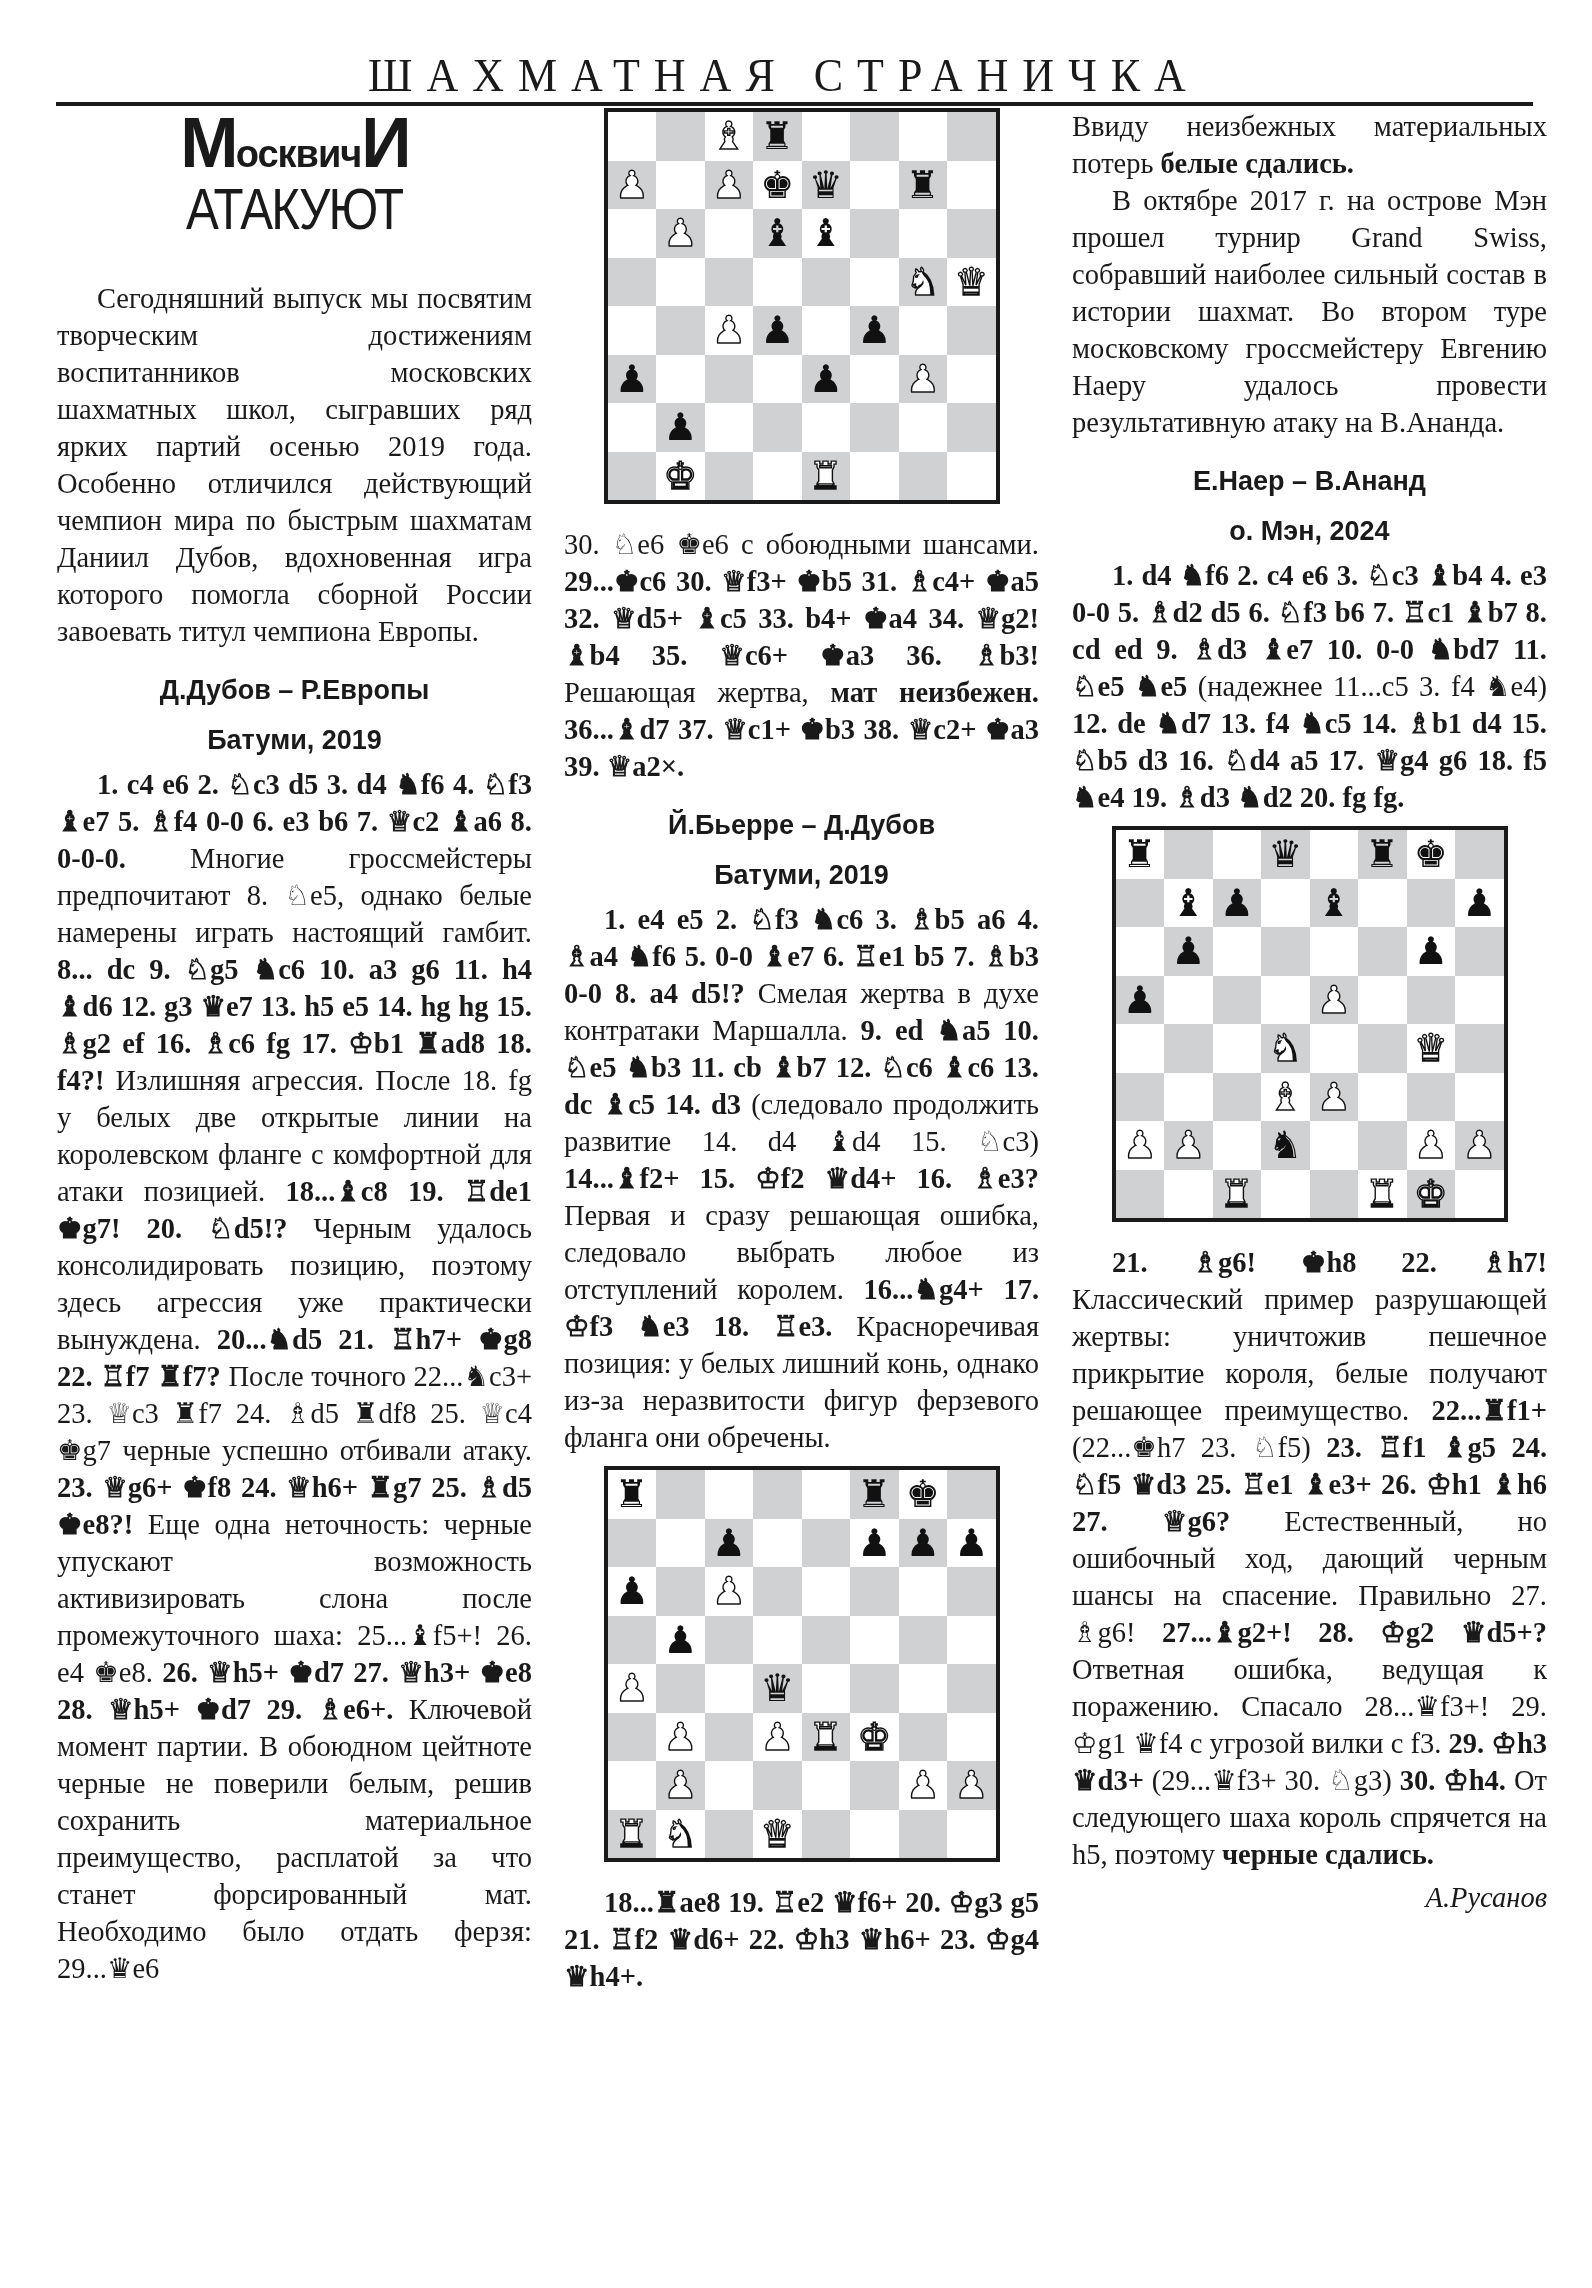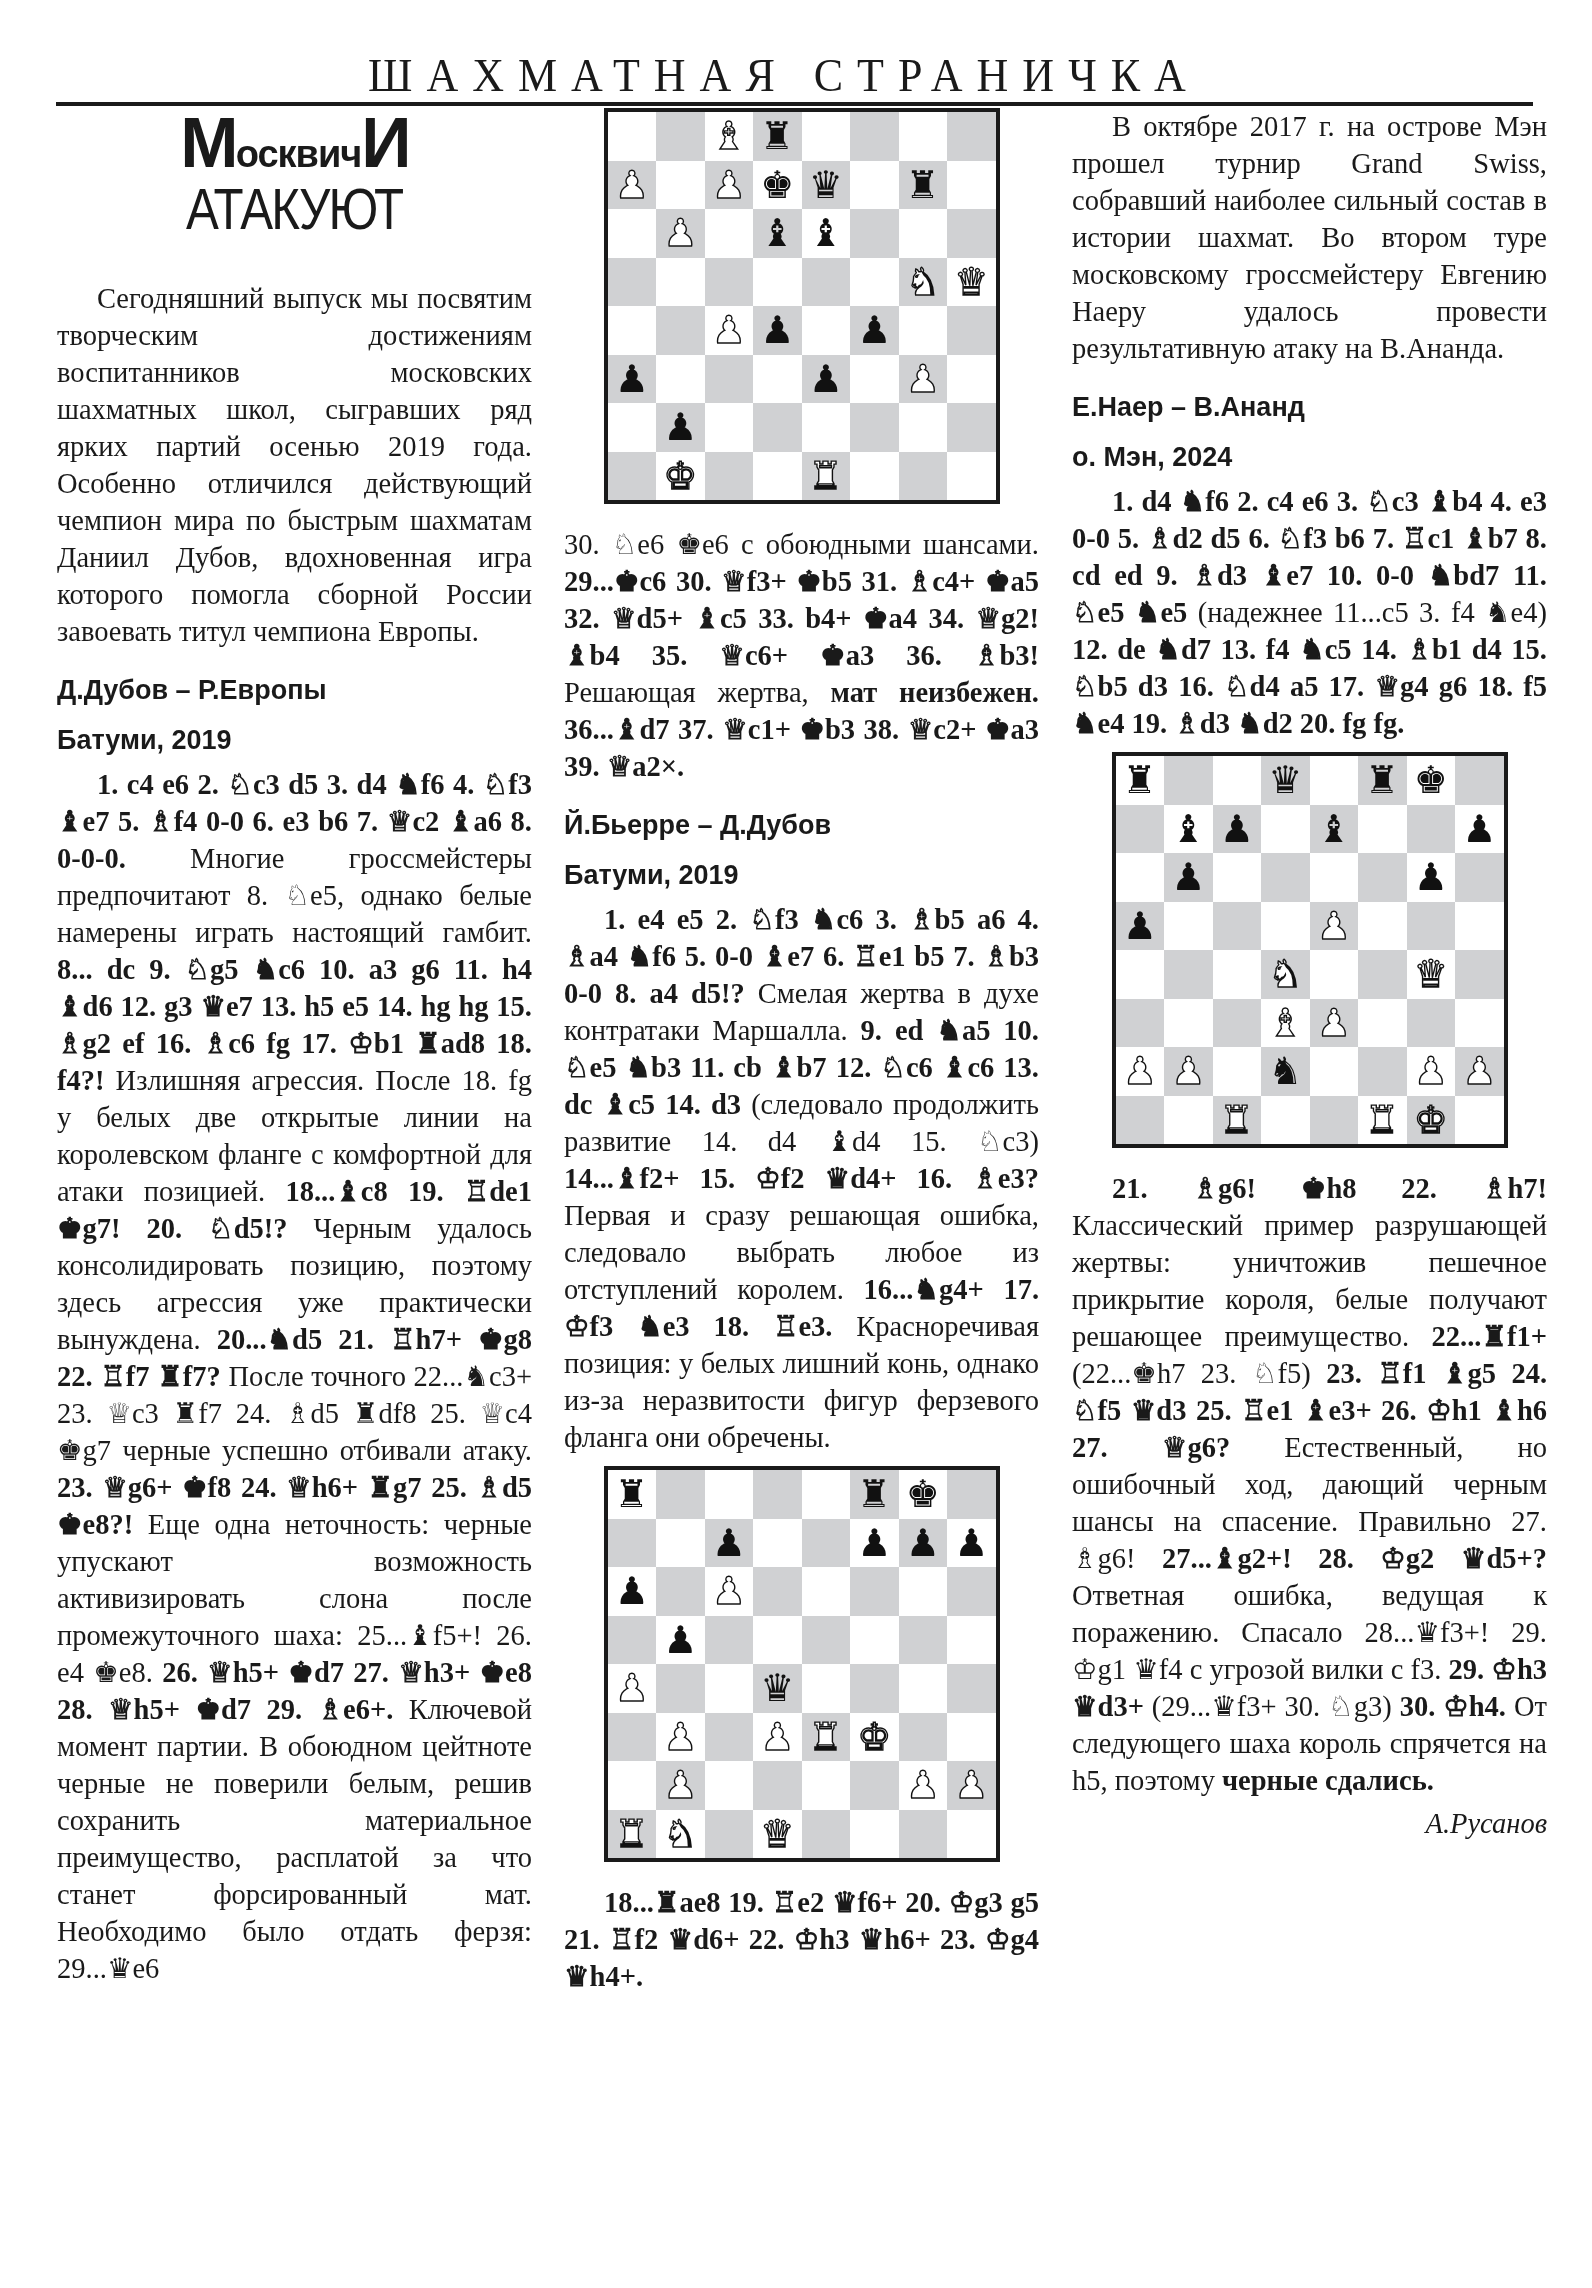--- a/index.html
+++ b/index.html
@@ -9,21 +9,21 @@
   .col { position:absolute; top:108px; width:475px; font-family:"Liberation Serif", serif; font-size:28.5px; line-height:37px; text-align:justify; }
   .col1 { left:57px; }
   .col2 { left:564px; }
   .col3 { left:1072px; }
   .title-block { text-align:center; margin-top:0; margin-bottom:42px; font-family:"Liberation Sans", sans-serif; line-height:1; }
   .title-line1 { font-weight:bold; font-size:70px; letter-spacing:-3px; }
   .title-line1 .small { font-size:38px; letter-spacing:-1px; }
   .title-line2 { font-size:58px; letter-spacing:-2px; transform:scaleX(0.85); display:inline-block; margin-top:2px; }
   p.para { margin:0; text-indent:40px; }
   p.noindent { text-indent:0; }
-  .game-head { font-family:"Liberation Sans", sans-serif; font-weight:bold; font-size:27px; text-align:left; margin:24px 0 18px 0; line-height:32px; }
+  .game-head { font-family:"Liberation Sans", sans-serif; font-weight:bold; font-size:27px; text-align:center; margin:24px 0 18px 0; line-height:32px; }
   .game-place { margin:0 0 10px 0; }
   .b { font-weight:bold; }
   .board { margin:0 auto; border:4px solid #1a1a1a; display:grid; grid-template-columns:repeat(8, 1fr); width:388px; height:388px; }
   .sq { display:flex; align-items:center; justify-content:center; font-family:"DejaVu Sans", sans-serif; font-size:38px; line-height:1; }
   .sq.light { background:#ffffff; }
   .sq.dark { background:#d0d1d3; }
   .pc-w { color:#ffffff; -webkit-text-stroke:1.4px #111; }
   .pc-b { color:#111; }
   .board-wrap { margin:10px 0 22px 0; }
   .signature { text-align:right; font-style:italic; margin-top:6px; }
@@ -280,20 +280,21 @@
         <div class="sq light"></div>
       </div>
   </div>
   <div>
       <p class="para"><span class="b">18...♜ae8 19. ♖e2 ♛f6+ 20. ♔g3 g5 21. ♖f2 ♛d6+ 22. ♔h3 ♛h6+ 23. ♔g4 ♛h4+.</span></p>
     </div>
 </div>
 
 <div class="col col3">
   <div>
+      <p class="para noindent"><span>Ввиду неизбежных материальных потерь </span><span class="b">белые сдались.</span></p>
       <p class="para"><span>В октябре 2017 г. на острове Мэн прошел турнир Grand Swiss, собравший наиболее сильный состав в истории шахмат. Во втором туре московскому гроссмейстеру Евгению Наеру удалось провести результативную атаку на В.Ананда.</span></p>
     </div>
   <div class="game-head">Е.Наер – В.Ананд</div>
   <div class="game-head game-place">о. Мэн, 2024</div>
   <div>
       <p class="para"><span class="b">1. d4 ♞f6 2. c4 e6 3. ♘c3 ♝b4 4. e3 0-0 5. ♗d2 d5 6. ♘f3 b6 7. ♖c1 ♝b7 8. cd ed 9. ♗d3 ♝e7 10. 0-0 ♞bd7 11. ♘e5 ♞e5</span><span> (надежнее 11...c5 3. f4 ♞e4) </span><span class="b">12. de ♞d7 13. f4 ♞c5 14. ♗b1 d4 15. ♘b5 d3 16. ♘d4 a5 17. ♕g4 g6 18. f5 ♞e4 19. ♗d3 ♞d2 20. fg fg.</span></p>
     </div>
   <div class="board-wrap">
     <div class="board">
         <div class="sq light">

